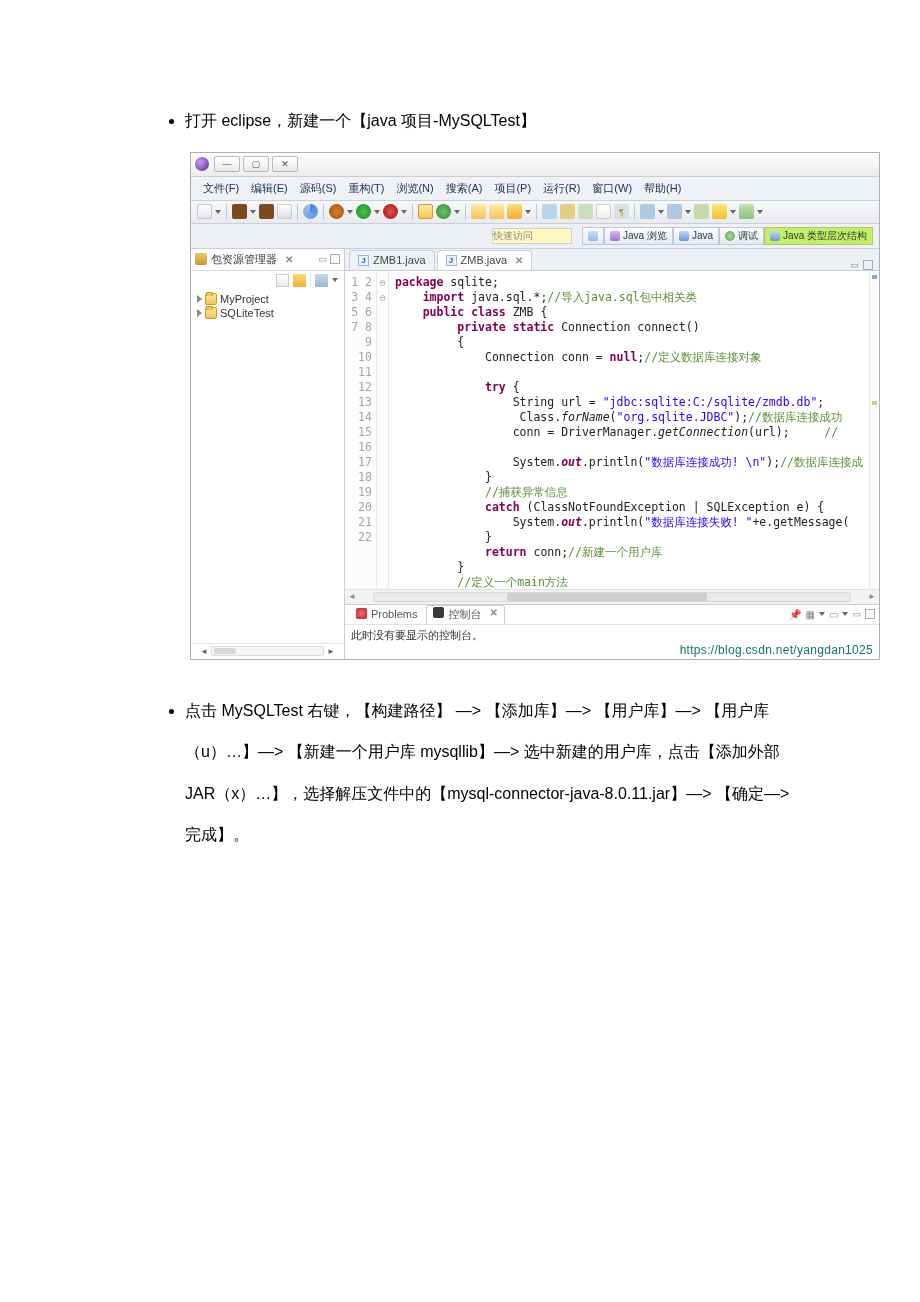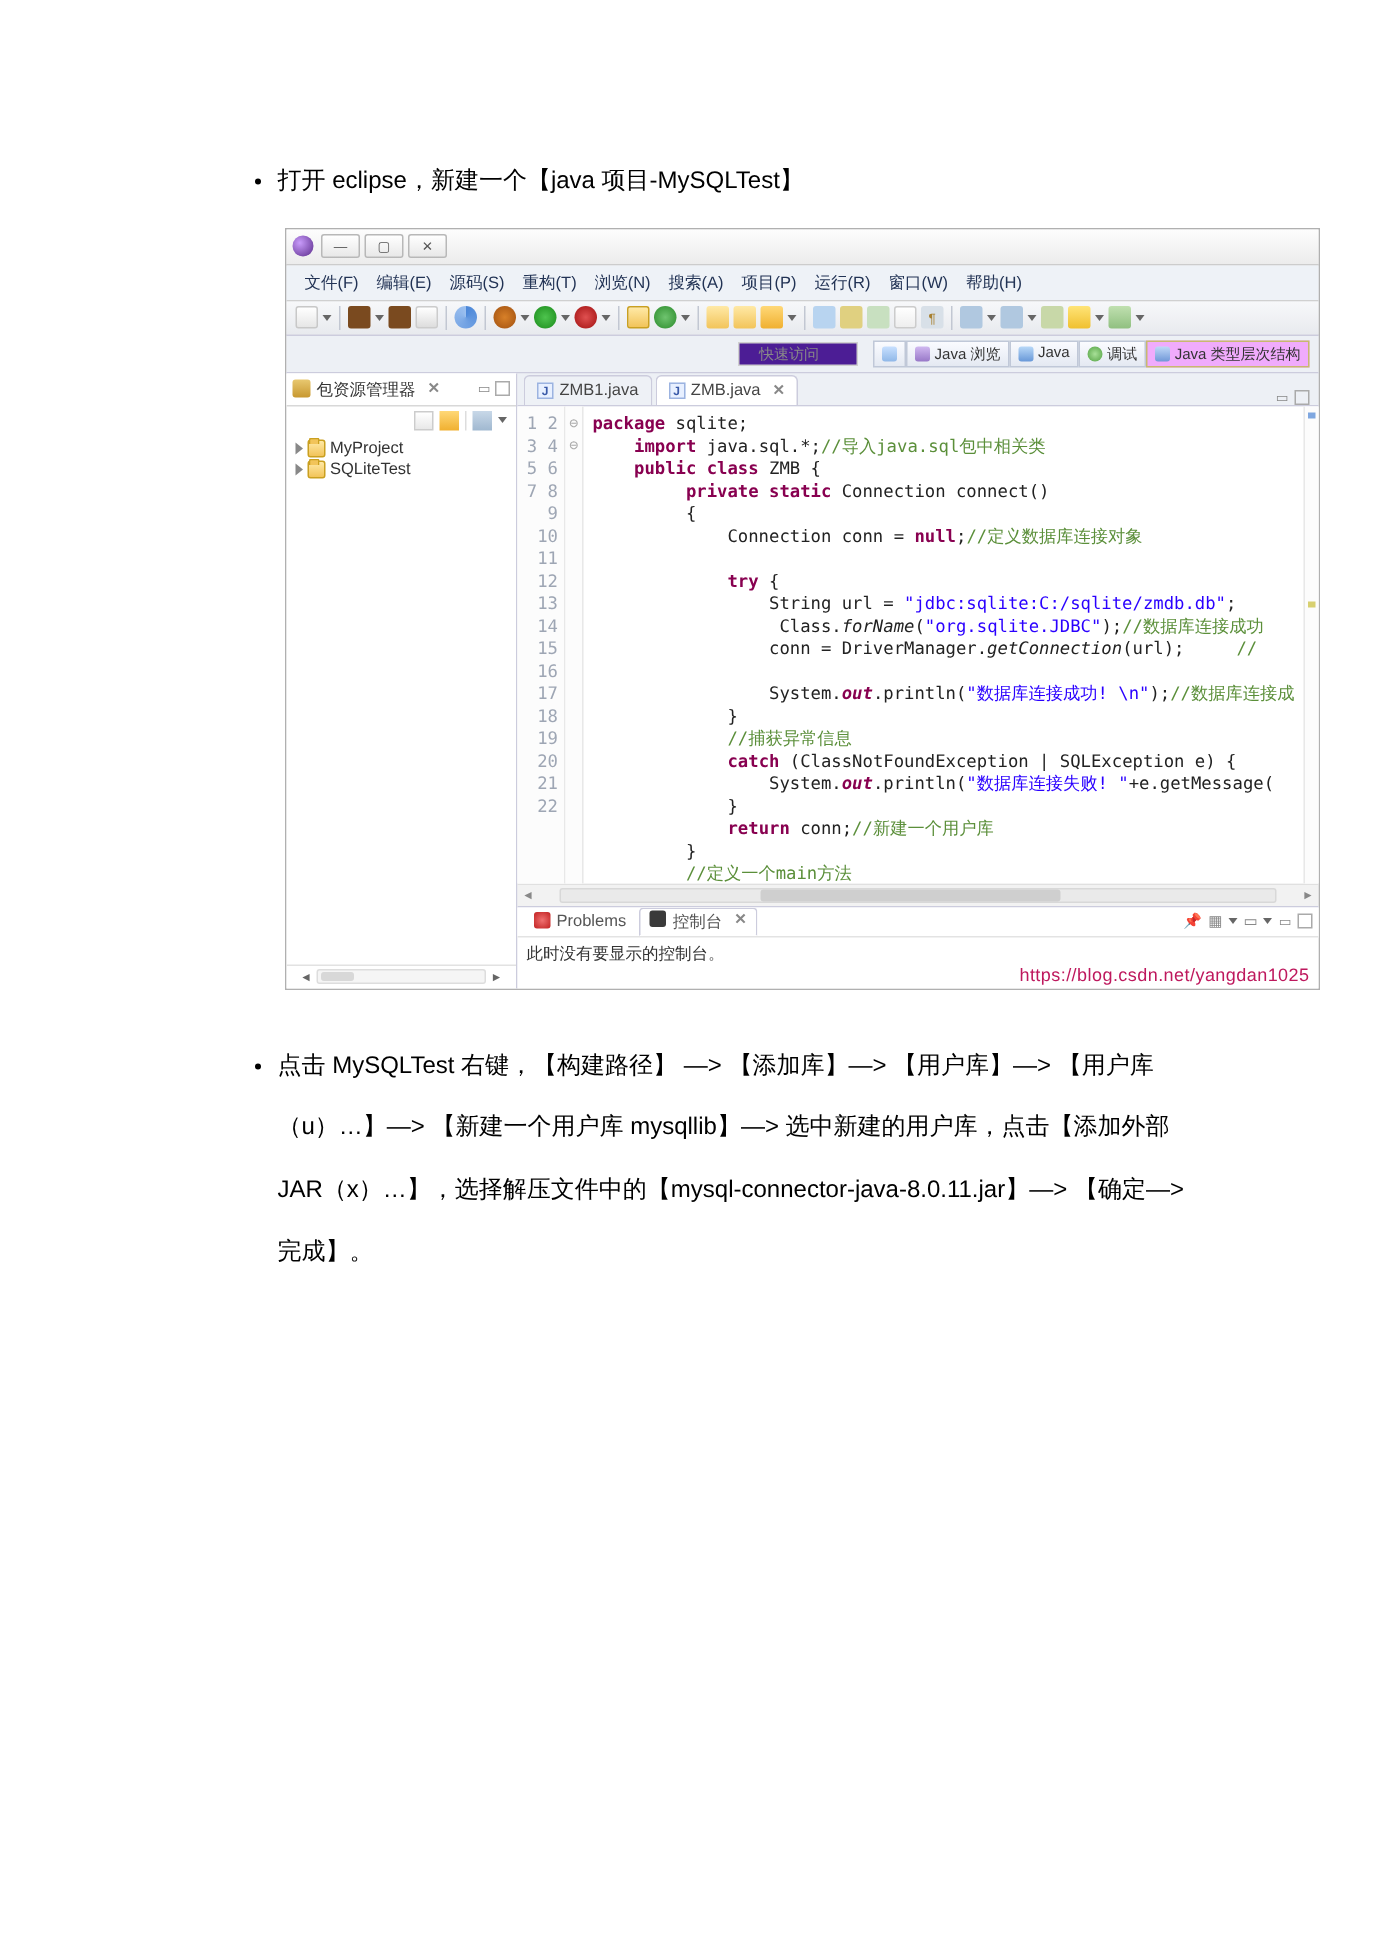--- a/index.html
+++ b/index.html
@@ -18,24 +18,24 @@
 
   .menubar { display: flex; gap: 0; padding: 2px 6px; background: #eef2f7; border-bottom: 1px solid #d0d0d0; }
   .menubar span { padding: 2px 6px; color: #235; cursor: default; }
 
   .toolbar { display: flex; align-items: center; gap: 3px; padding: 3px 6px; background: linear-gradient(#f7f8fa,#e8eaee); border-bottom: 1px solid #ccd; }
   .tbtn { width: 15px; height: 15px; border-radius: 2px; }
   .sep { width:1px; height:16px; background:#c2c7d2; margin:0 2px; }
   .dn { width: 0; height: 0; border-left: 3px solid transparent; border-right: 3px solid transparent; border-top: 4px solid #666; }
 
   .quickrow { display: flex; justify-content: flex-end; align-items: center; padding: 3px 6px; background: #edf0f5; border-bottom: 1px solid #ccd; gap: 10px; }
-  .qinput { width: 80px; height: 16px; border: 1px solid #cfcfcf; background: #4c1d95; padding: 0 13px; color: #888; font-size: 10px; display:flex; align-items:center; }
+  .qinput { width: 80px; height: 16px; border: 1px solid #cfcfcf; background: #fef9c3; padding: 0 0; color: #888; font-size: 10px; display:flex; align-items:center; }
   .persp { display: flex; gap: 0; }
   .pbtn { border:1px solid #c0c8d8; background: linear-gradient(#fafbff,#e4e9f2); padding: 1px 5px; display:flex; align-items:center; gap:3px; font-size:10px; color:#333; }
-  .pbtn.active { background: #f0abfc; border-color: #c8b870; }
+  .pbtn.active { background: #bef264; border-color: #c8b870; }
   .pico { width:10px; height:10px; border-radius:2px; }
 
   .body { display: flex; height: 410px; }
   .sidebar { width: 160px; border-right: 1px solid #ccd; background: #fff; display:flex; flex-direction:column; }
   .viewtab { display:flex; align-items:center; padding: 3px 4px; border-bottom: 1px solid #d8d8d8; background: #fff; }
   .viewtab .vtitle { flex:1; display:flex; gap:4px; align-items:center; }
   .vico { width:12px; height:12px; }
   .vlabel { font-size:11px; }
   .vx { color:#888; font-weight:bold; font-size:10px; margin-left:4px; }
   .vctrl { display:flex; gap:3px; align-items:center; }
@@ -78,21 +78,21 @@
   .hscroll .ar{ width:14px; text-align:center; font-size:8px; color:#888;}
 
   .bottom { height:55px; border-top:1px solid #ccd; background:#fff; display:flex; flex-direction:column; }
   .btabs { display:flex; align-items:center; height:20px; background:#fff; border-bottom:1px solid #e3e3e3; padding:0 4px; gap:2px;}
   .btab { display:flex; align-items:flex-start; gap:4px; padding:1px 6px; border:1px solid transparent; font-size:11px; color:#555; border-radius:3px 3px 0 0;}
   .btab.active { border-color:#ccd; border-bottom-color:#fff; background:#fff; }
   .btabs .fill{flex:1;}
   .btabs .ctrl{display:flex;gap:4px;align-items:center; font-size:10px; color:#888;}
   .bbody { flex:1; padding:3px 6px; font-size:11px; color:#333; }
 
-  .watermark { position:absolute; right:6px; bottom:2px; color:#be185d; font-size:12px; font-family: Arial, sans-serif; letter-spacing:.3px; pointer-events:none; }
+  .watermark { position:absolute; right:6px; bottom:2px; color:#0f766e; font-size:12px; font-family: Arial, sans-serif; letter-spacing:.3px; pointer-events:none; }
 </style>
 </head>
 <body>
 
 <div class="page">
   <ul class="bullets">
     <li>打开 eclipse，新建一个【java 项目-MySQLTest】</li>
   </ul>
 
   <div class="screenshot">

